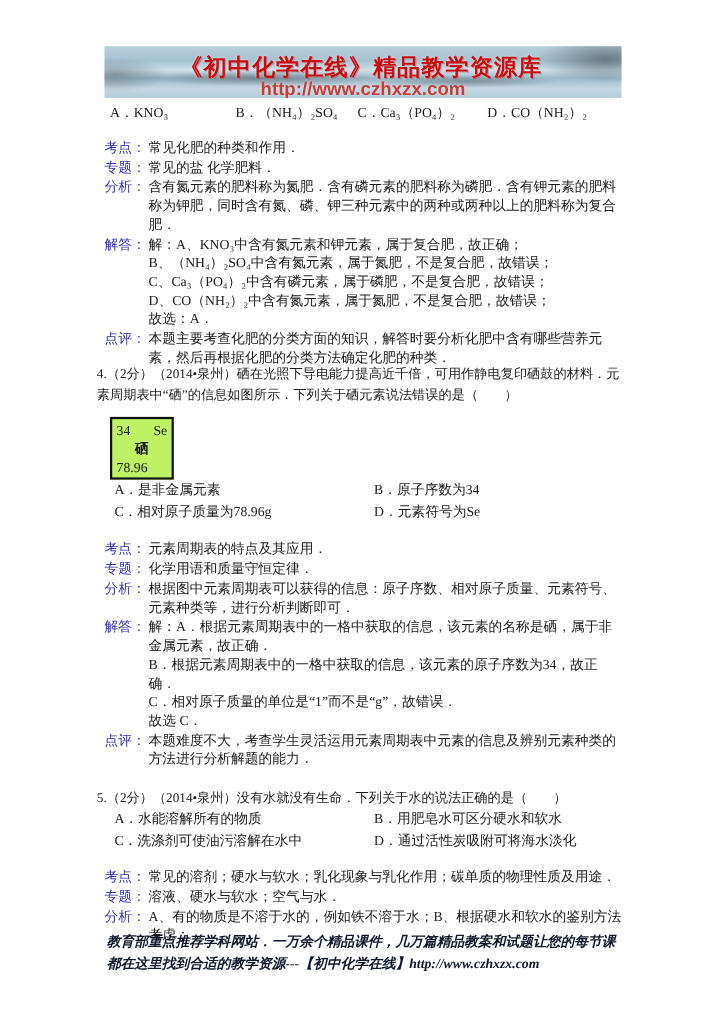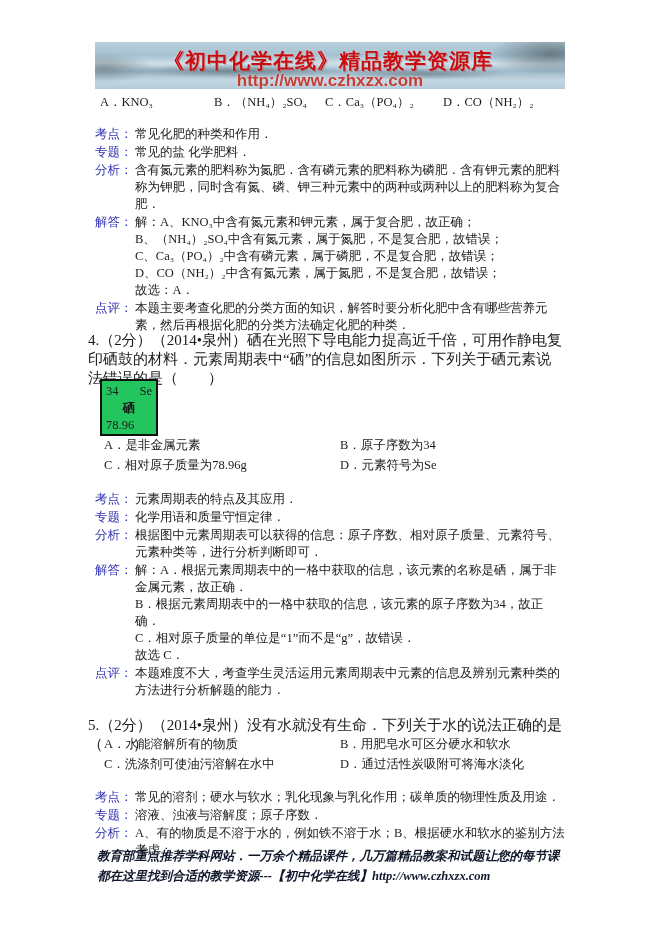--- a/index.html
+++ b/index.html
@@ -39,26 +39,26 @@
   .optrow4 .o2{width:111px;}
   .optrow4 .o3{width:118px;}
   .optrow4 .o4{flex:1;}
 
   .qa-block{position:absolute;left:95px;width:472px;font-size:12.5px;line-height:17px;}
   .qa-row{display:flex;margin:0 0 1px 0;}
   .qa-label{width:40px;flex:0 0 40px;color:#3333b3;white-space:nowrap;}
   .qa-text{flex:1;}
   .qa-lines div{margin:0;}
 
-  .stem{position:absolute;left:88px;width:478px;font-size:15px;line-height:19px;}
+  .stem{position:absolute;left:88px;width:478px;font-size:12px;line-height:19px;}
 
   
   .se-box{
     position:absolute;left:100px;top:379px;width:46px;height:50px;
-    border:2px solid #111;padding:2px 4px 1px 4px;background:#22c55e;
+    border:2px solid #111;padding:2px 4px 1px 4px;background:#bef264;
     font-size:12.5px;line-height:17px;
   }
   .se-box .r1{display:flex;justify-content:space-between;}
   .se-box .r2{text-align:center;font-weight:bold;}
   .se-box .r3{text-align:left;}
 
   .optgrid{position:absolute;left:104px;width:462px;display:grid;grid-template-columns:236px auto;row-gap:3px;font-size:12.5px;line-height:17px;}
 
   .footer{
     position:absolute;left:97px;top:846px;width:474px;
@@ -167,21 +167,21 @@
     <span>D．通过活性炭吸附可将海水淡化</span>
   </div>
 
   <div class="qa-block" style="top:789px;">
     <div class="qa-row">
       <span class="qa-label">考点：</span>
       <div class="qa-text">常见的溶剂；硬水与软水；乳化现象与乳化作用；碳单质的物理性质及用途．</div>
     </div>
     <div class="qa-row">
       <span class="qa-label">专题：</span>
-      <div class="qa-text">溶液、浊液与溶解度；原子序数．</div>
+      <div class="qa-text">溶液、硬水与软水；空气与水．</div>
     </div>
     <div class="qa-row">
       <span class="qa-label">分析：</span>
       <div class="qa-text">A、有的物质是不溶于水的，例如铁不溶于水；B、根据硬水和软水的鉴别方法考虑；</div>
     </div>
   </div>
 
   <div class="footer">
     <span>教育部重点推荐学科网站．一万余个精品课件，几万篇精品教案和试题让您的每节课都在这里找到合适的教学资源---【初中化学在线】</span><span class="url">http://www.czhxzx.com</span>
   </div>

